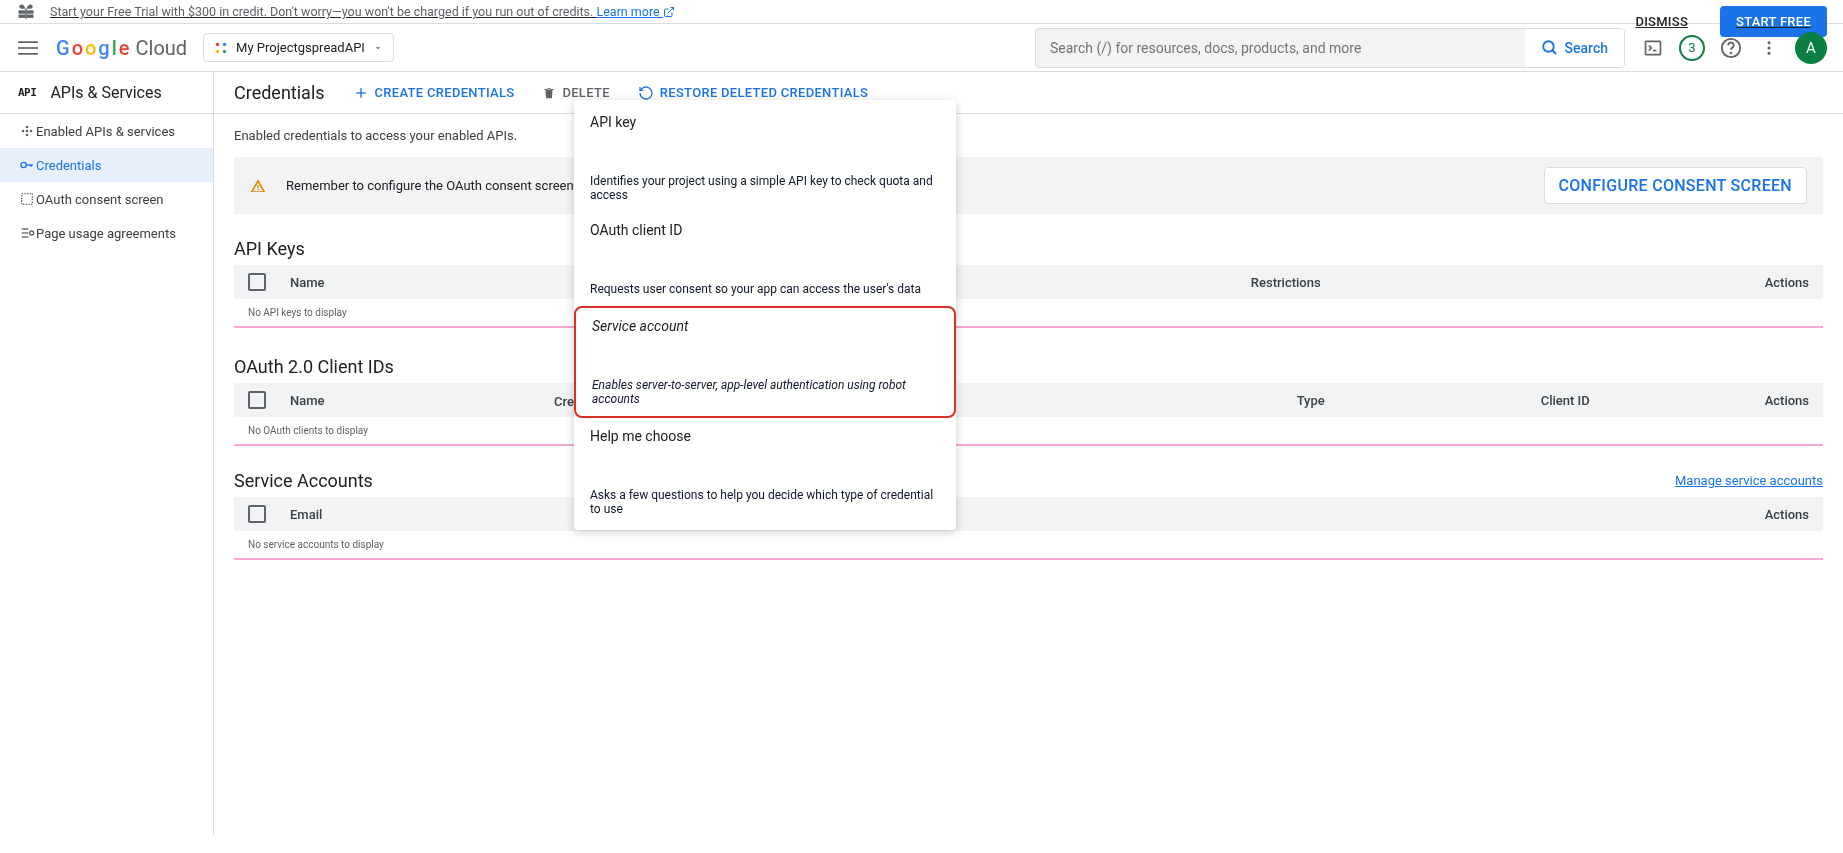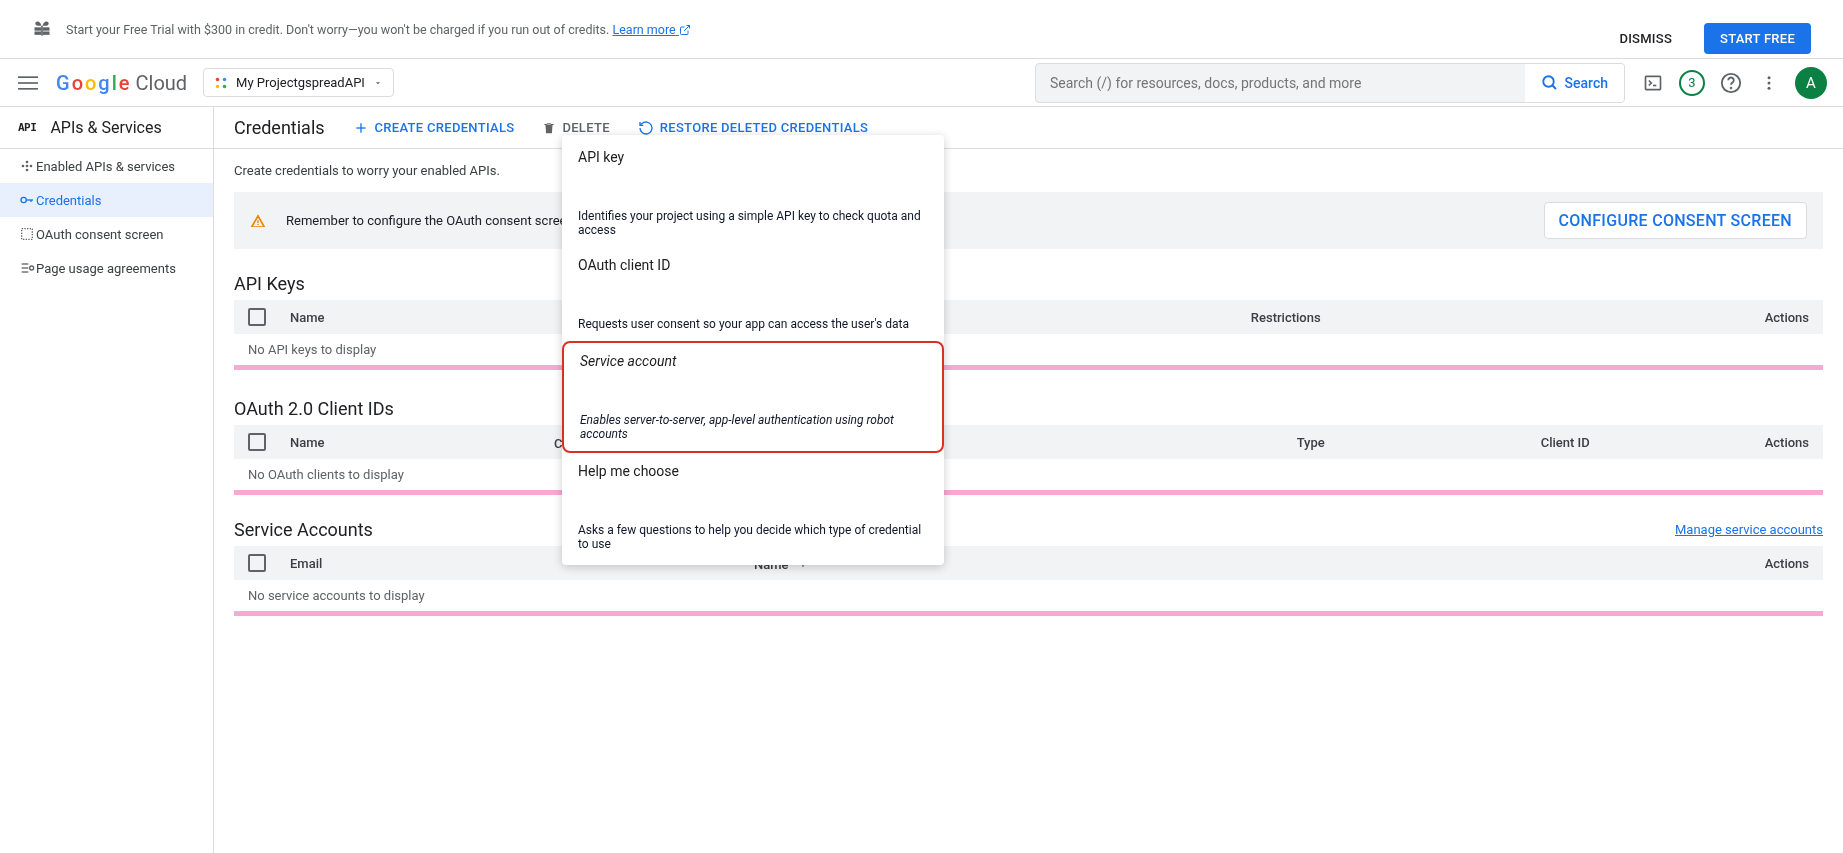--- a/index.html
+++ b/index.html
@@ -1,19 +1,19 @@
 <!DOCTYPE html>
 <html><head>
 <meta charset="utf-8">
 <style>
 * { box-sizing: border-box; margin: 0; padding: 0; font-family: 'Google Sans', Roboto, Arial, sans-serif; }
 body { font-size: 13px; color: #202124; background: #fff; }
 
 
-.top-banner { display:flex; align-items:center; justify-content:space-between; padding:0 32px; height:59px; border-bottom:1px solid #dadce0; }
+.top-banner { display:flex; align-items:center; justify-content:space-between; padding:0 16px; height:24px; border-bottom:1px solid #dadce0;text-decoration:underline; }
 .banner-left { display:flex; align-items:center; gap:14px; }
 .gift-icon { width:20px; height:20px; color:#5f6368; }
 .banner-text { color:#5f6368; font-size:12.5px; }
 .banner-text a { color:#1a73e8; text-decoration:underline; }
 .banner-right { display:flex; align-items:center; gap:32px;margin-top:19px; }
 .dismiss-btn { font-size:13px; font-weight:500; color:#202124; letter-spacing:.25px; cursor:pointer; background:none; border:none; }
 .start-free-btn { background:#1a73e8; color:#fff; font-size:13px; font-weight:500; padding:8px 16px; border-radius:4px; border:none; cursor:pointer; letter-spacing:.25px; }
 
 
 .header { display:flex; align-items:center; height:48px; padding:0 16px; border-bottom:1px solid #dadce0; gap:16px; }
@@ -55,25 +55,25 @@
 .alert-text { font-size:13px; }
 .config-btn { background:#fff; border:1px solid #dadce0; color:#1a73e8; font-size:16px; font-weight:500; padding:8px 14px; border-radius:4px; cursor:pointer; letter-spacing:.3px; }
 
 .section-title { font-size:18px; font-weight:400; margin:6px 0 6px; }
 .section-head { display:flex; justify-content:space-between; align-items:center; margin-top:18px; }
 .section-head a { color:#1a73e8; font-size:13px; }
 
 .tbl-head { display:flex; align-items:center; background:#f1f3f4; font-size:13px; font-weight:500; color:#3c4043; padding:8px 14px; gap:24px; }
 .tbl-head .chk { width:18px; height:18px; border:2px solid #5f6368; border-radius:2px; cursor:pointer; }
 .tbl-head .col { }
-.tbl-empty { font-size:13px; color:#5f6368; padding:8px 14px; border-bottom:5px solid #f9a8d4; }
+.tbl-empty { font-size:10px; color:#5f6368; padding:8px 14px; border-bottom:2px solid #f9a8d4; }
 .spacer { flex:1; }
 
 
-.dropdown { position:absolute; top:-14px; left:348px; width:382px; background:#fff; box-shadow:0 2px 10px rgba(0,0,0,.2); border-radius:4px; z-index:100; padding:4px 0; }
+.dropdown { position:absolute; top:-14px; left:360px; width:382px; background:#fff; box-shadow:0 2px 10px rgba(0,0,0,.2); border-radius:4px; z-index:100; padding:4px 0; }
 .dd-item { padding:10px 16px; cursor:pointer; }
 .dd-item.highlight { border:2px solid #d93025; border-radius:8px;font-style:italic; }
 .dd-title { font-size:14px; color:#202124; margin-bottom:2px; }
 .dd-desc { font-size:12px; color:#0f172a;margin-top:44px; }
 
 svg { display:block; }
 
 .sort-arrow { margin-left:4px; }
 </style>
 </head>
@@ -273,21 +273,21 @@
         <div class="dd-item highlight">
           <div class="dd-title">Service account</div>
           <div class="dd-desc">Enables server-to-server, app-level authentication using robot accounts</div>
         </div>
         <div class="dd-item">
           <div class="dd-title">Help me choose</div>
           <div class="dd-desc">Asks a few questions to help you decide which type of credential to use</div>
         </div>
       </div>
 
-      <div class="subnote">Create credentials to worry your enabled APIs.</div>
+      <div class="subnote">Enabled credentials to access your enabled APIs.</div>
 
       <div class="alert">
         <div class="alert-left">
           <span class="warn-icon">
               <svg width="16" height="16" viewBox="0 0 24 24" fill="#ea8600">
                 <path d="M12 2L1 21h22L12 2zm0 5l7.5 13h-15L12 7zm-1 4v4h2v-4h-2zm0 5v2h2v-2h-2z"></path>
               </svg>
             </span>
           <span class="alert-text">Remember to configure the OAuth consent screen with information about your application.</span>
         </div>

